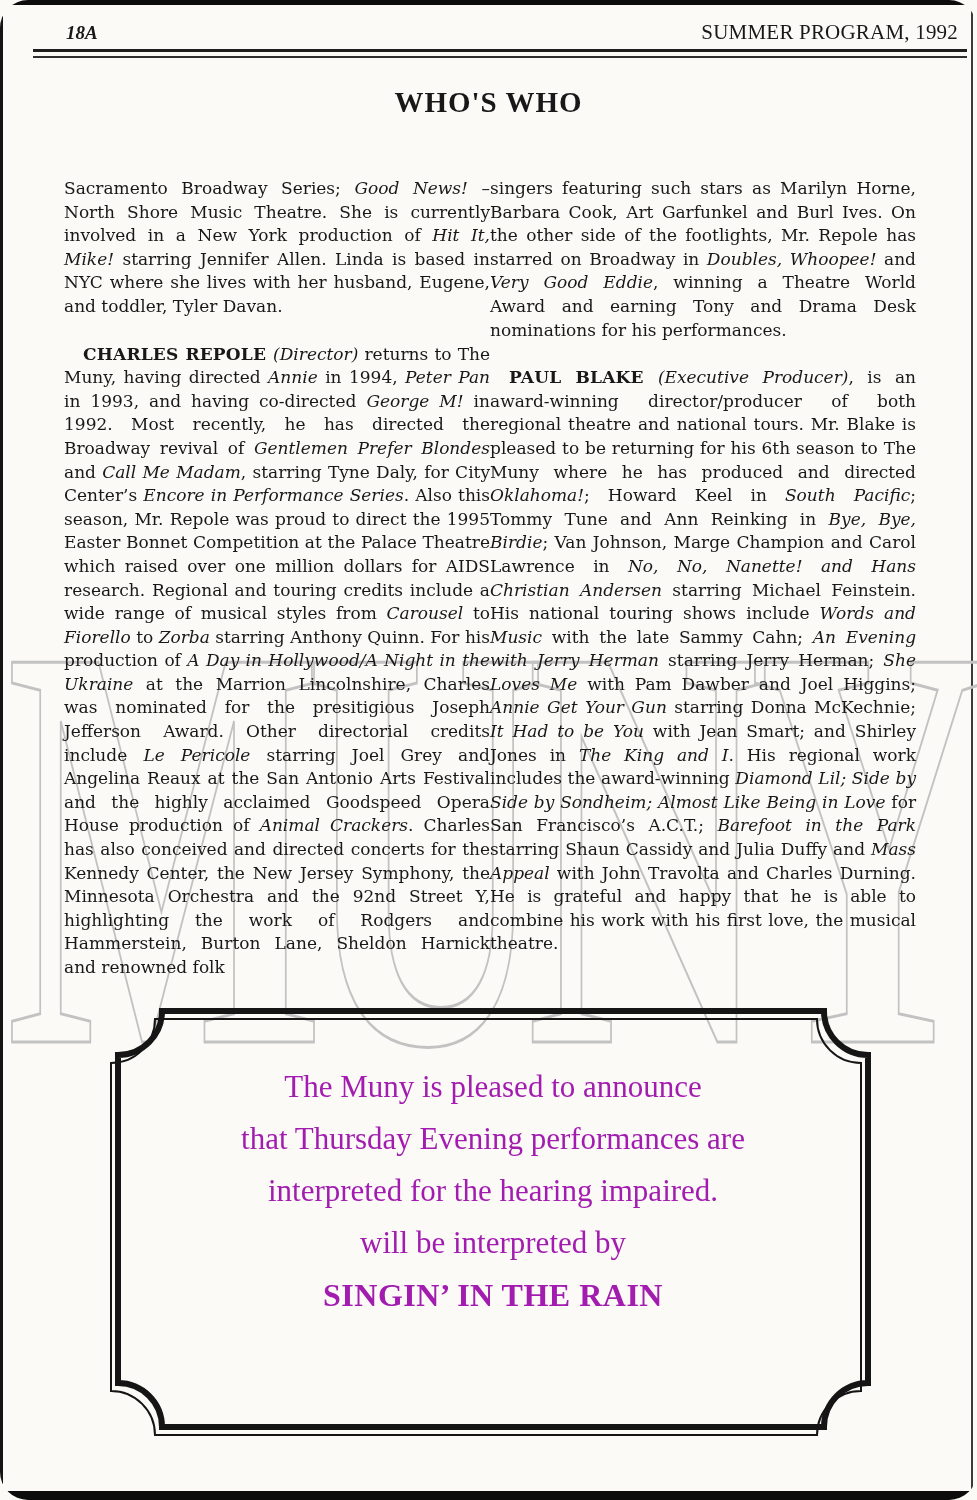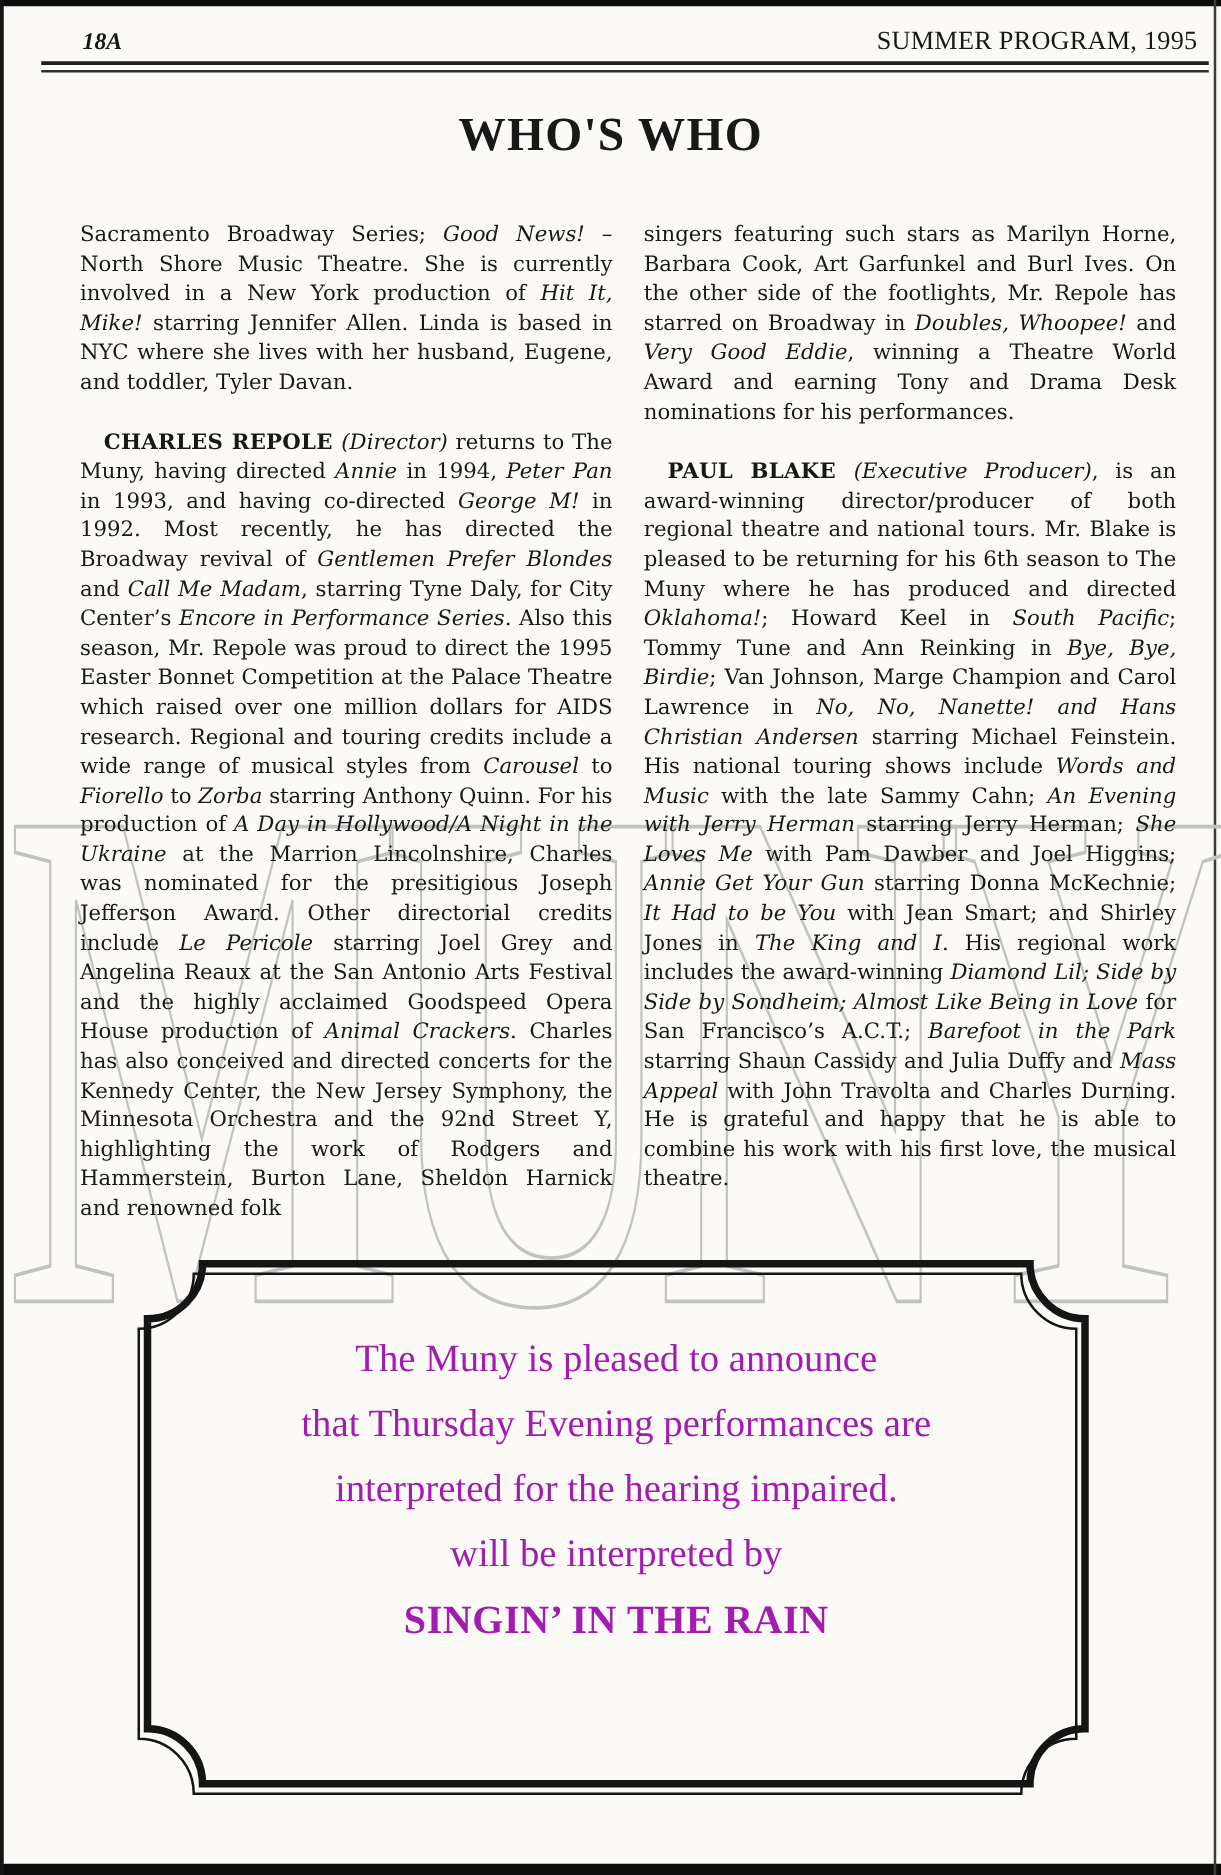--- a/index.html
+++ b/index.html
@@ -2,21 +2,21 @@
 <html><head>
 <meta charset="utf-8">
 <style>
   html,body{margin:0;padding:0;}
   body{
     width:977px;height:1500px;position:relative;
     background:#fbfaf7;color:#181818;
     font-family:"DejaVu Serif", serif;
     overflow:hidden;
   }
-  .page{position:absolute;inset:0;overflow:hidden;}
+  .page{position:absolute;inset:0;overflow:hidden;border-radius:28px;}
 
   
   .edge-top{position:absolute;top:0;left:0;width:977px;height:5px;background:#0c0c0c;}
   .edge-bottom{position:absolute;top:1491px;left:0;width:977px;height:9px;background:#0c0c0c;}
   .edge-left{position:absolute;top:0;left:0;width:3px;height:1500px;background:#141414;}
   .edge-right{position:absolute;top:0;left:971px;width:2px;height:1500px;background:#3a3a3a;}
 
   
   header{
     position:absolute;left:66px;top:20px;width:892px;
@@ -25,40 +25,40 @@
   }
   .page-number{font-style:italic;font-weight:700;font-size:19px;}
   .header-right{font-size:21px;letter-spacing:0.2px;}
   .rule{position:absolute;left:33px;width:934px;background:#1e1e1e;}
   .rule1{top:49px;height:3px;}
   .rule2{top:56px;height:2px;background:#2e2e2e;}
 
   h1.page-title{
     position:absolute;top:86px;left:0;width:100%;margin:0;
     text-align:center;font-family:"Liberation Serif", serif;
-    font-size:38px;font-weight:700;letter-spacing:1px;
+    font-size:29px;font-weight:700;letter-spacing:1px;
   }
 
   
   .watermark{
     position:absolute;top:556px;left:50%;
     transform:translateX(-50%) scaleX(0.58);
     font-family:"Liberation Serif", serif;font-weight:700;
     font-size:580px;line-height:1;letter-spacing:-0.06em;white-space:nowrap;
     color:transparent;-webkit-text-stroke:3px #c2c2c2;
     z-index:0;pointer-events:none;
   }
   @supports not (-webkit-text-stroke:1px black){
     .watermark{color:#dedede;}
   }
 
   
   .columns{
     position:absolute;top:177px;left:64px;width:877px;
-    display:flex;gap:25px;z-index:1;
+    display:flex;z-index:1;
   }
   .col{width:426px;font-size:17px;line-height:23.6px;text-align:justify;}
   .col p{margin:0 0 24px 0;}
   .col b{font-weight:700;letter-spacing:0.2px;margin-left:19px;}
 
   
   .box{position:absolute;left:104px;top:1001px;width:778px;height:444px;z-index:2;}
   .box svg{position:absolute;inset:0;}
   .box-text{
     position:absolute;left:40px;right:40px;top:60px;
@@ -72,21 +72,21 @@
 
 <div class="page">
 
   <div class="edge-top"></div>
   <div class="edge-bottom"></div>
   <div class="edge-left"></div>
   <div class="edge-right"></div>
 
   <header>
     <span class="page-number">18A</span>
-    <span class="header-right">SUMMER PROGRAM, 1995</span>
+    <span class="header-right">SUMMER PROGRAM, 1992</span>
   </header>
   <div class="rule rule1"></div>
   <div class="rule rule2"></div>
 
   <h1 class="page-title">WHO'S WHO</h1>
 
   <div class="watermark">MUNY</div>
 
   <main class="columns">
     <div class="col">

